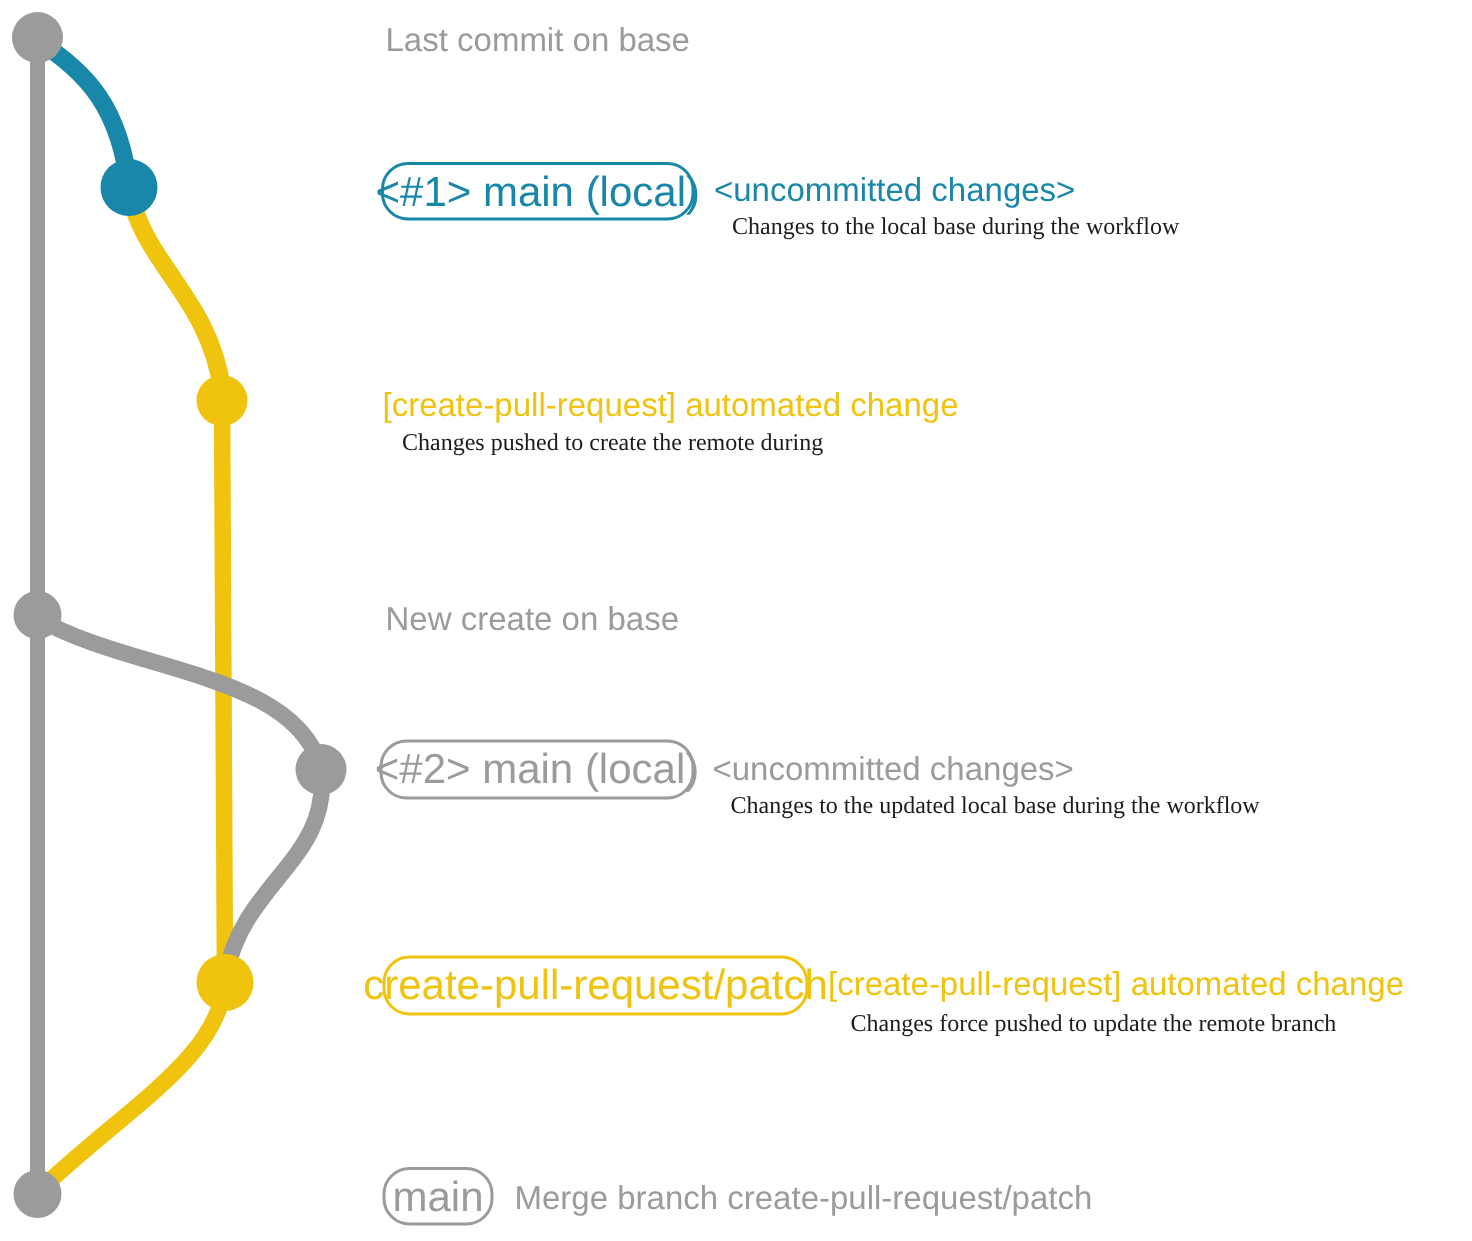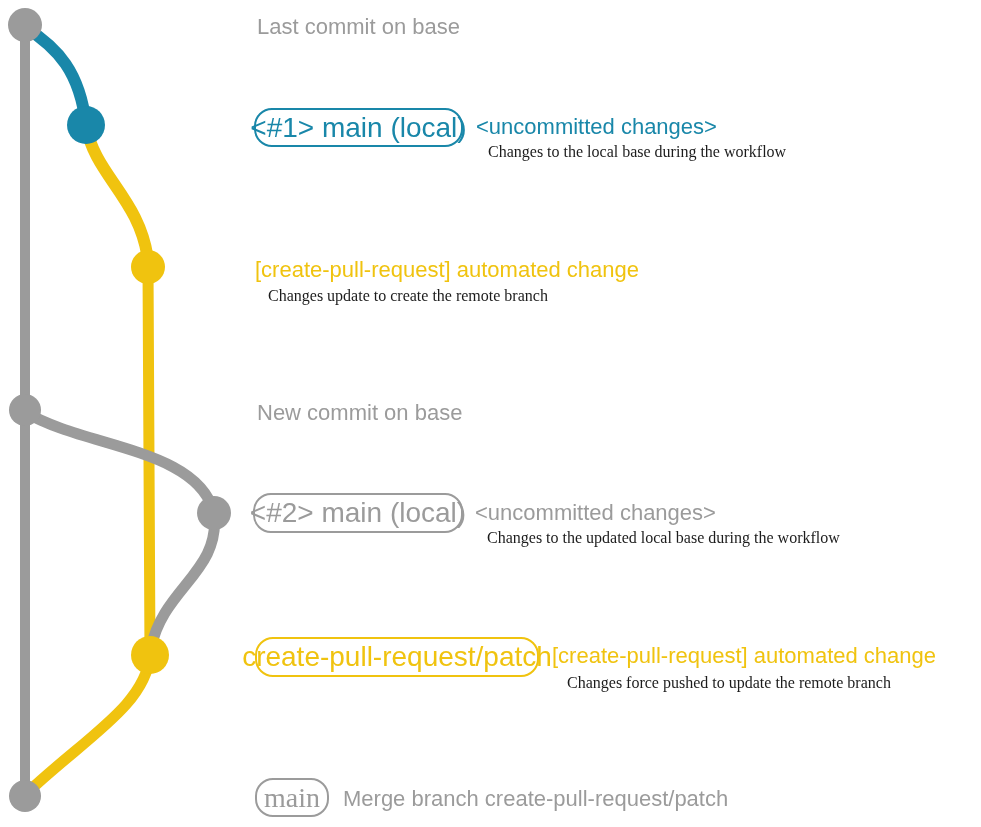--- a/index.html
+++ b/index.html
@@ -75,34 +75,34 @@
 
   <div class="txt sans gray" style="left:257px;top:14px;text-align:center;">Last commit on base</div>
 
   <div class="badge blue" style="left:254px;top:108px;width:209px;height:39px;">
     <span>&lt;#1&gt; main (local)</span>
   </div>
   <div class="txt sans blue" style="left:476px;top:114px;">&lt;uncommitted changes&gt;</div>
   <div class="txt serif" style="left:488px;top:143px;">Changes to the local base during the workflow</div>
 
   <div class="txt sans yellow" style="left:255px;top:257px;">[create-pull-request] automated change</div>
-  <div class="txt serif" style="left:268px;top:287px;">Changes update to create the remote branch</div>
+  <div class="txt serif" style="left:268px;top:287px;">Changes pushed to create the remote during</div>
 
-  <div class="txt sans gray" style="left:257px;top:400px;">New commit on base</div>
+  <div class="txt sans gray" style="left:257px;top:400px;">New create on base</div>
 
   <div class="badge gray" style="left:253px;top:493px;width:210px;height:40px;">
     <span>&lt;#2&gt; main (local)</span>
   </div>
   <div class="txt sans gray" style="left:475px;top:500px;">&lt;uncommitted changes&gt;</div>
   <div class="txt serif" style="left:487px;top:529px;">Changes to the updated local base during the workflow</div>
 
   <div class="badge yellow" style="left:255px;top:637px;width:284px;height:40px;">
     <span>create-pull-request/patch</span>
   </div>
   <div class="txt sans yellow" style="left:552px;top:643px;">[create-pull-request] automated change</div>
   <div class="txt serif" style="left:567px;top:674px;">Changes force pushed to update the remote branch</div>
 
-  <div class="badge gray" style="left:255px;top:778px;width:74px;height:39px;font-family:Liberation Serif, serif;">
+  <div class="badge gray" style="left:255px;top:778px;width:74px;height:39px;">
     <span>main</span>
   </div>
   <div class="txt sans gray" style="left:343px;top:786px;">Merge branch create-pull-request/patch</div>
 
 </div>
 
 </body></html>

